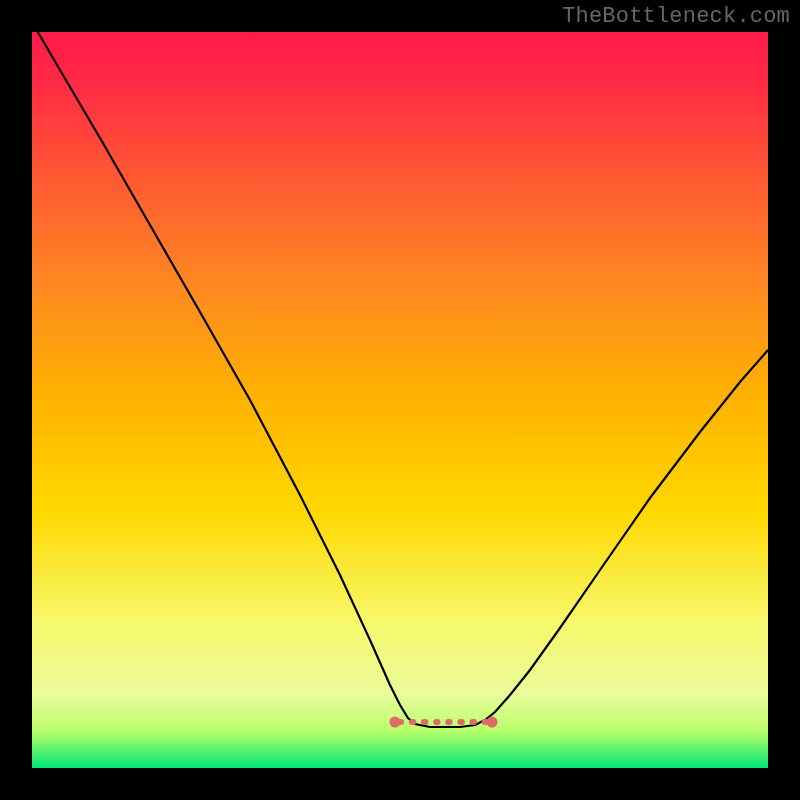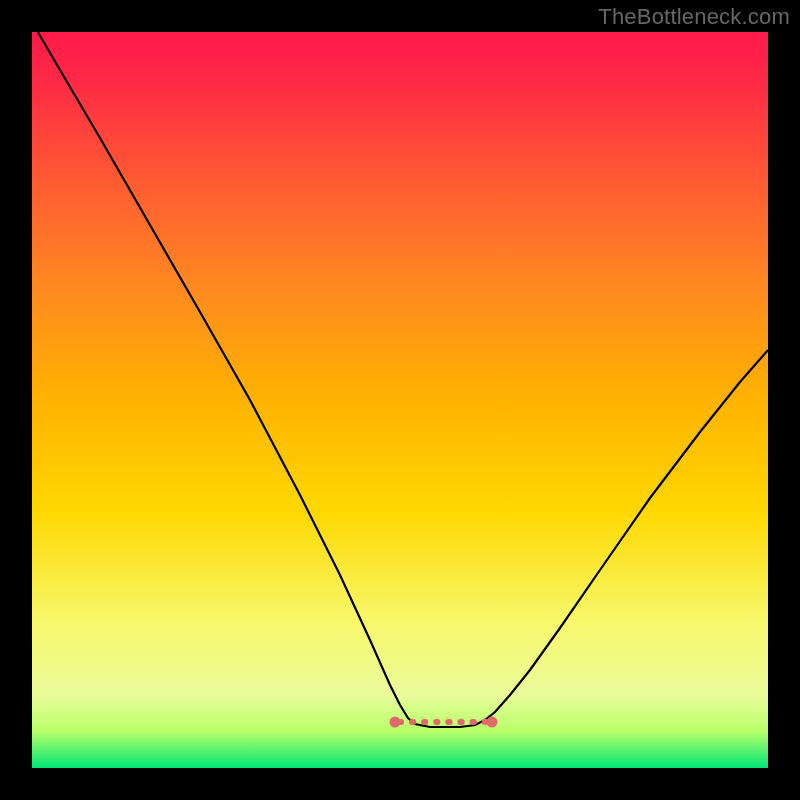--- a/index.html
+++ b/index.html
@@ -18,20 +18,21 @@
   }
   .watermark {
     position: absolute;
     top: 4px;
     right: 10px;
     color: #666667;
     font-size: 22px;
     font-weight: 500;
     z-index: 5;
     letter-spacing: 0.2px;
+    font-family: Liberation Mono, monospace;
   }
   svg {
     position: absolute;
     top: 0;
     left: 0;
   }
 </style>
 </head>
 <body>
 

